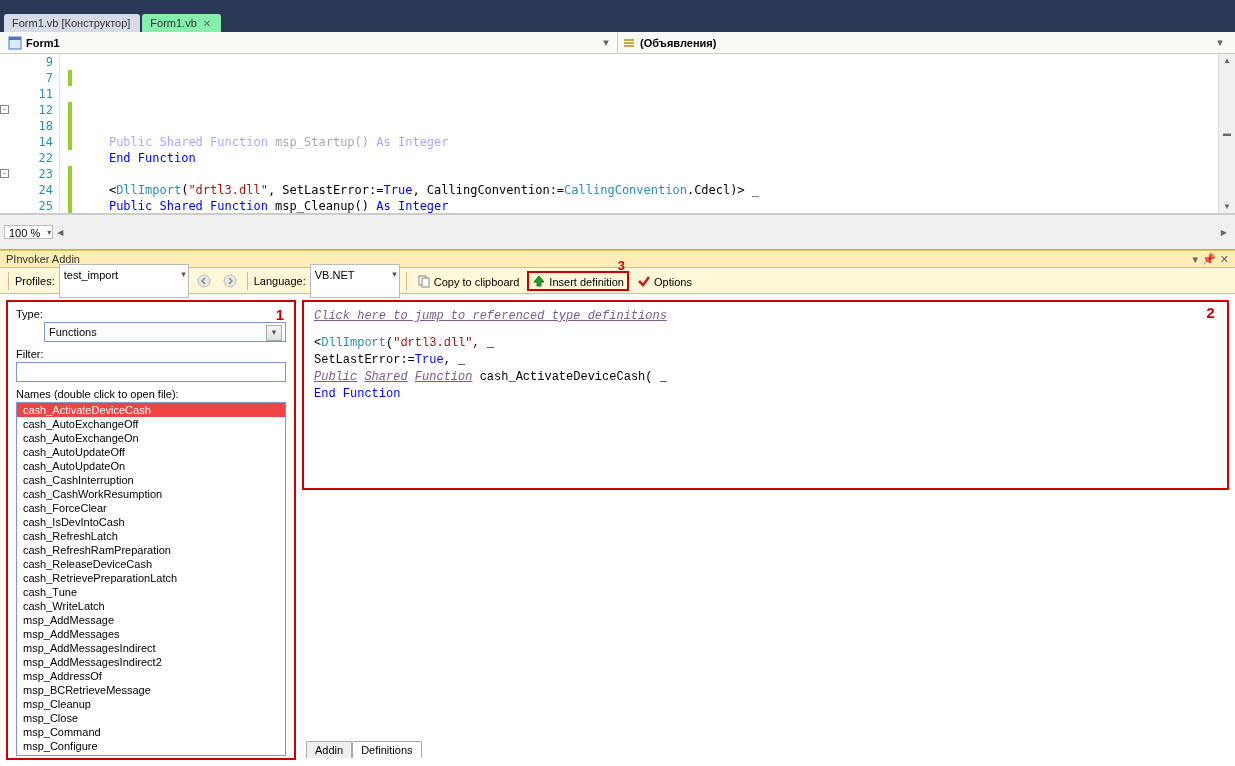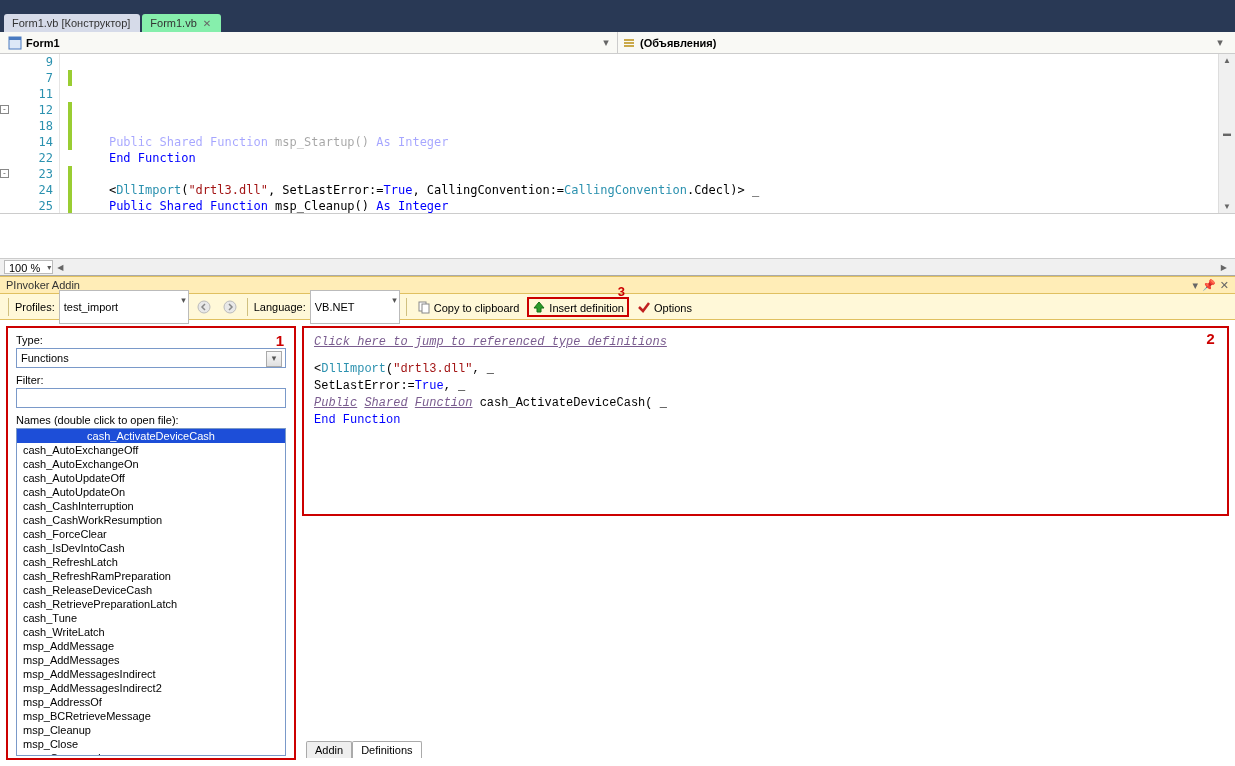--- a/index.html
+++ b/index.html
@@ -17,48 +17,48 @@
 .gutter { width: 60px; background: #fff; border-right: 1px solid #e5e5e5; text-align: right; padding-right: 6px; font-family: Consolas, monospace; font-size: 12px; color: #2b91af; line-height: 16px; user-select: none; position: relative; }
 .gutter .ln { height: 16px; }
 .foldbox { width: 9px; height: 9px; border: 1px solid #888; background: #fff; font-size: 8px; line-height: 7px; text-align: center; color: #666; position: absolute; }
 .code { flex: 1; font-family: Consolas, monospace; font-size: 12px; color: #000; line-height: 16px; padding-left: 20px; position: relative; white-space: pre; overflow: hidden; }
 .changebar { position: absolute; left: 8px; top: 0; width: 4px; background: #9acd32; }
 .vscroll { width: 17px; background: #f0f0f0; border-left: 1px solid #ddd; display: flex; flex-direction: column; justify-content: space-between; padding: 2px 0; }
 .vscroll .arr { text-align: center; color: #666; font-size: 8px; }
 .kw { color: #0000ff; }
 .str { color: #a31515; }
 .type { color: #2b91af; }
-.zoombar { background: #f0f0f0; border-top: 1px solid #ccc; border-bottom: 1px solid #aaa; height: 18px; display: flex; align-items: center; padding: 0 4px; font-size: 11px; margin-top: 44px; }
+.zoombar { background: #f0f0f0; border-top: 1px solid #ccc; border-bottom: 1px solid #aaa; height: 36px; display: flex; align-items: center; padding: 0 4px; font-size: 11px; }
 .zoom-dd { border: 1px solid #bbb; background: #fff; padding: 0 12px 0 4px; height: 14px; line-height: 14px; position: relative; }
 .zoom-dd::after { content: "▾"; position: absolute; right: 1px; top: 0; font-size: 8px; color: #555; }
 .hsarrow { color: #666; font-size: 8px; padding: 0 4px; }
 .addin-title { background: #ffedb7; border-top: 1px solid #e0c060; border-bottom: 1px solid #e0c060; height: 18px; display: flex; align-items: center; padding: 0 6px; font-size: 11px; color: #333; }
 .addin-title .winbtns { margin-left: auto; display: flex; gap: 4px; color: #666; }
 .toolbar { background: #fff8d8; border-bottom: 1px solid #e0c060; height: 26px; display: flex; align-items: center; padding: 0 6px; gap: 4px; font-size: 11px; }
 .tbsep { width: 1px; height: 18px; background: #d0c080; margin: 0 2px; }
 .tblbl { color: #000; }
-.tbselect { border: 1px solid #bbb; background: #fff; height: 34px; padding: 8px 16px 0 4px; min-width: 130px; line-height: 16px; position: relative; }
+.tbselect { border: 1px solid #bbb; background: #fff; height: 34px; padding: 2px 16px 0 4px; min-width: 130px; line-height: 16px; position: relative; }
 .tbselect::after { content: "▾"; position: absolute; right: 2px; top: 1px; font-size: 9px; color: #555; }
 .tbbtn { display: flex; align-items: flex-end; gap: 3px; padding: 2px 4px; cursor: pointer; }
 .ico { width: 14px; height: 14px; display: inline-block; }
 .insert-hl { border: 2px solid #c00; padding: 1px 3px; display: flex; align-items: center; gap: 3px; position: relative; }
 .insert-hl .num { position: absolute; top: -15px; right: 2px; color: #c00; font-size: 13px; font-weight: bold; }
 .body3 { flex: 1; display: flex; padding: 6px; gap: 6px; background: #fff; overflow: hidden; }
 .leftpane { width: 290px; border: 2px solid #c00; padding: 6px 8px 2px; display: flex; flex-direction: column; position: relative; }
 .leftpane .num { position: absolute; top: 4px; right: 10px; color: #c00; font-size: 15px; font-weight: bold; }
 .fldlbl { font-size: 11px; color: #000; margin-bottom: 2px; }
-.combo { border: 1px solid #7a99c9; background: #fff; height: 20px; line-height: 18px; padding: 0 18px 0 4px; position: relative; margin-bottom: 6px; }
+.combo { border: 1px solid #7a99c9; background: #fff; height: 20px; line-height: 18px; padding: 0 18px 0 4px; position: relative; margin-bottom: 6px; margin-left: 28px; }
 .combo::after { content: "▾"; position: absolute; right: 3px; top: 2px; font-size: 9px; color: #555; background: linear-gradient(#f8f8f8,#e0e0e0); border: 1px solid #aaa; width: 14px; height: 14px; text-align: center; line-height: 12px; }
 .txt { border: 1px solid #7a99c9; background: #fff; height: 20px; padding: 0 4px; margin-bottom: 6px; }
 .listbox { flex: 1; border: 1px solid #7a99c9; background: #fff; overflow-y: auto; overflow-x: hidden; position: relative; }
 .listbox::-webkit-scrollbar { width: 17px; }
 .listbox::-webkit-scrollbar-track { background: #f0f0f0; }
 .listbox::-webkit-scrollbar-thumb { background: #c8c8c8; border: 1px solid #aaa; }
 .li { padding: 1px 6px; font-size: 11px; white-space: nowrap; cursor: default; }
-.li.sel { background: #1d4ed8; color: #fff; text-align: center; }
+.li.sel { background: #ef4444; color: #fff; }
 .rightpane { flex: 1; display: flex; flex-direction: column; padding-bottom: 2px; }
 .defbox { border: 2px solid #c00; background: #fff; padding: 6px 10px; font-family: Consolas, "Courier New", monospace; font-size: 12px; line-height: 17px; position: relative; height: 190px; }
 .defbox .num { position: absolute; top: 4px; right: 12px; color: #c00; font-size: 15px; font-weight: bold; }
 .link { color: #7a5c8f; text-decoration: underline; font-style: italic; }
 .plain { color: #000; }
 .ital-link { color: #7a5c8f; font-style: italic; text-decoration: underline; }
 .outtabs { margin-top: auto; display: flex; gap: 0; font-size: 11px; padding-left: 4px; }
 .ot { border: 1px solid #aaa; border-bottom: none; padding: 2px 8px; background: #efefef; border-top-left-radius: 2px; border-top-right-radius: 2px; cursor: pointer; }
 .ot.act { background: #fff; }
 svg { display: block; }

